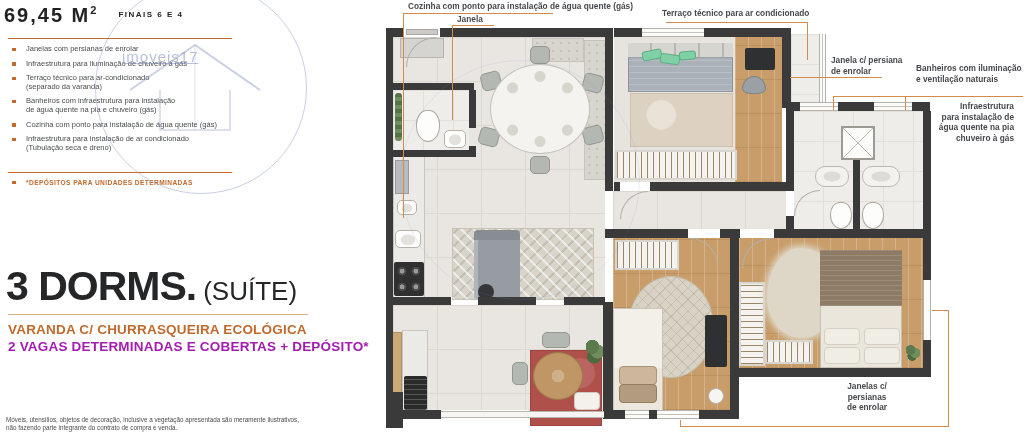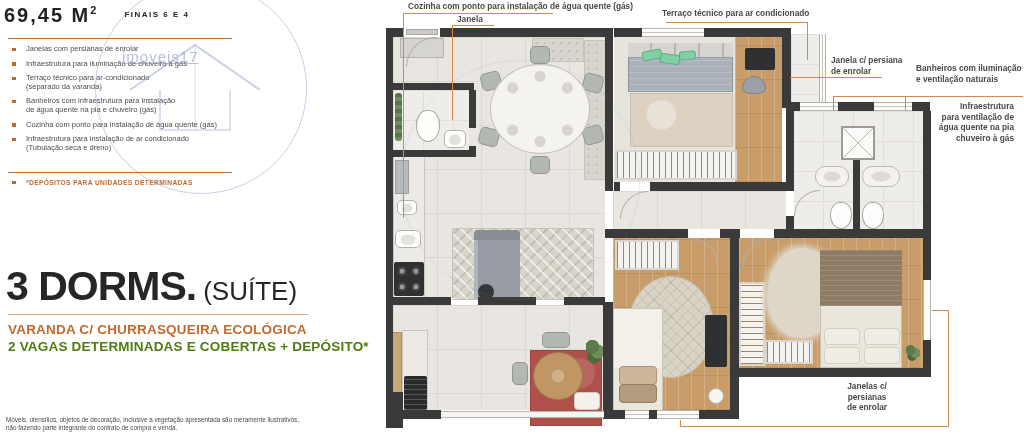--- a/index.html
+++ b/index.html
@@ -1,39 +1,39 @@
 <!DOCTYPE html>
 <html style="--accent: #c06a2e; --line: #d28a4d; --wall: #3a3a3a; --wood: #c89d69; --redrug: #b0504b;"><head>
 <meta charset="utf-8">
 <style>
   html,body{margin:0;padding:0;background:#fff;}
   #canvas{position:relative;width:1024px;height:435px;background:#fff;overflow:hidden;
           font-family:"Liberation Sans",sans-serif;color:#3c3e40;}
   #canvas *{box-sizing:border-box;}
   .abs{position:absolute;}
   
-  .titlerow{left:4px;top:4px;display:flex;align-items:flex-start;gap:26px;}
+  .titlerow{left:4px;top:4px;display:flex;align-items:flex-start;gap:20px;}
   .area{font-size:20px;font-weight:700;letter-spacing:2px;color:#222;white-space:nowrap;}
   .area sup{font-size:11px;}
   .priv{font-size:19px;font-weight:700;letter-spacing:5px;color:#222;white-space:nowrap;}
   .finais{font-size:8px;font-weight:700;letter-spacing:1.5px;color:#222;margin-top:6px;white-space:nowrap;}
   .divider{height:1px;background:var(--accent);}
   .features{left:8px;top:45px;width:310px;}
   .feat{position:relative;padding-left:18px;font-size:7.5px;line-height:8.6px;
         margin-bottom:6px;color:#4a4c4e;white-space:pre-line;}
   .feat:before{content:"";position:absolute;left:4px;top:2.5px;width:3.5px;height:3.5px;background:var(--accent);}
   .note{position:relative;padding-left:18px;font-size:6.6px;font-weight:700;letter-spacing:.4px;
         color:var(--accent);white-space:nowrap;}
   .note:before{content:"";position:absolute;left:4px;top:1.5px;width:3.5px;height:3.5px;background:var(--accent);}
   .dorms{left:6px;top:266px;display:flex;align-items:baseline;gap:7px;color:#242628;}
   .dorms .big{font-size:41px;font-weight:700;letter-spacing:-1px;line-height:1;}
   .dorms .suite{font-size:26px;font-weight:400;letter-spacing:0;}
   .hairline{height:1px;background:#cf9a66;opacity:.8;}
   .varline{left:8px;top:322px;font-size:13.5px;font-weight:700;letter-spacing:.2px;color:var(--accent);white-space:nowrap;}
-  .vagline{left:8px;top:339px;font-size:13.5px;font-weight:700;letter-spacing:.2px;color:#4d7c0f;white-space:nowrap;}
+  .vagline{left:8px;top:339px;font-size:13.5px;font-weight:700;letter-spacing:.2px;color:#a21caf;white-space:nowrap;}
   .disclaimer{left:6px;top:416px;font-size:6.3px;line-height:8px;color:#4a4a4a;white-space:pre-line;}
   
   .oline{background:var(--line);}
   .clabel{font-size:8.3px;font-weight:600;color:#46484b;line-height:10.5px;white-space:pre-line;}
   
   #plan{left:386px;top:26px;width:556px;height:404px;}
   .wall{background:var(--wall);}
   .tile{background-color:#e9e6e1;background-image:linear-gradient(#dcd8d1 1px,transparent 1px),linear-gradient(90deg,#dcd8d1 1px,transparent 1px);background-size:44px 44px;}
   .tileplain{background:#e7e4df;}
   .tilelight{background-color:#efedea;background-image:linear-gradient(#e2dfda 1px,transparent 1px),linear-gradient(90deg,#e2dfda 1px,transparent 1px);background-size:30px 30px;}
@@ -251,21 +251,21 @@
     </div>
 
   <div class="abs clabel" style="left:408px;top:1px;width:260px;">Cozinha com ponto para instalação de água quente (gás)</div>
   <div class="abs clabel" style="left:457px;top:14px;">Janela</div>
   <div class="abs clabel" style="left:662px;top:8px;width:150px;">Terraço técnico para ar condicionado</div>
   <div class="abs clabel" style="left:831px;top:55px;width:90px;">Janela c/ persiana
 de enrolar</div>
   <div class="abs clabel" style="left:916px;top:63px;width:108px;">Banheiros com iluminação
 e ventilação naturais</div>
   <div class="abs clabel" style="left:920px;top:101px;width:94px;text-align:right;">Infraestrutura
-para ventilação de
+para instalação de
 água quente na pia
 chuveiro à gás</div>
   <div class="abs clabel" style="left:832px;top:381px;width:70px;text-align:center;">Janelas c/
 persianas
 de enrolar</div>
 
   <div class="abs wm wmcircle" style="left:95px;top:-18px;width:212px;height:212px;"></div>
   <div class="abs wm" style="left:120px;top:20px;">
     <svg width="160" height="120" viewBox="0 0 160 120">
       <polyline points="10,70 75,25 140,70" fill="none" stroke="rgba(125,140,190,.4)" stroke-width="2"></polyline>

